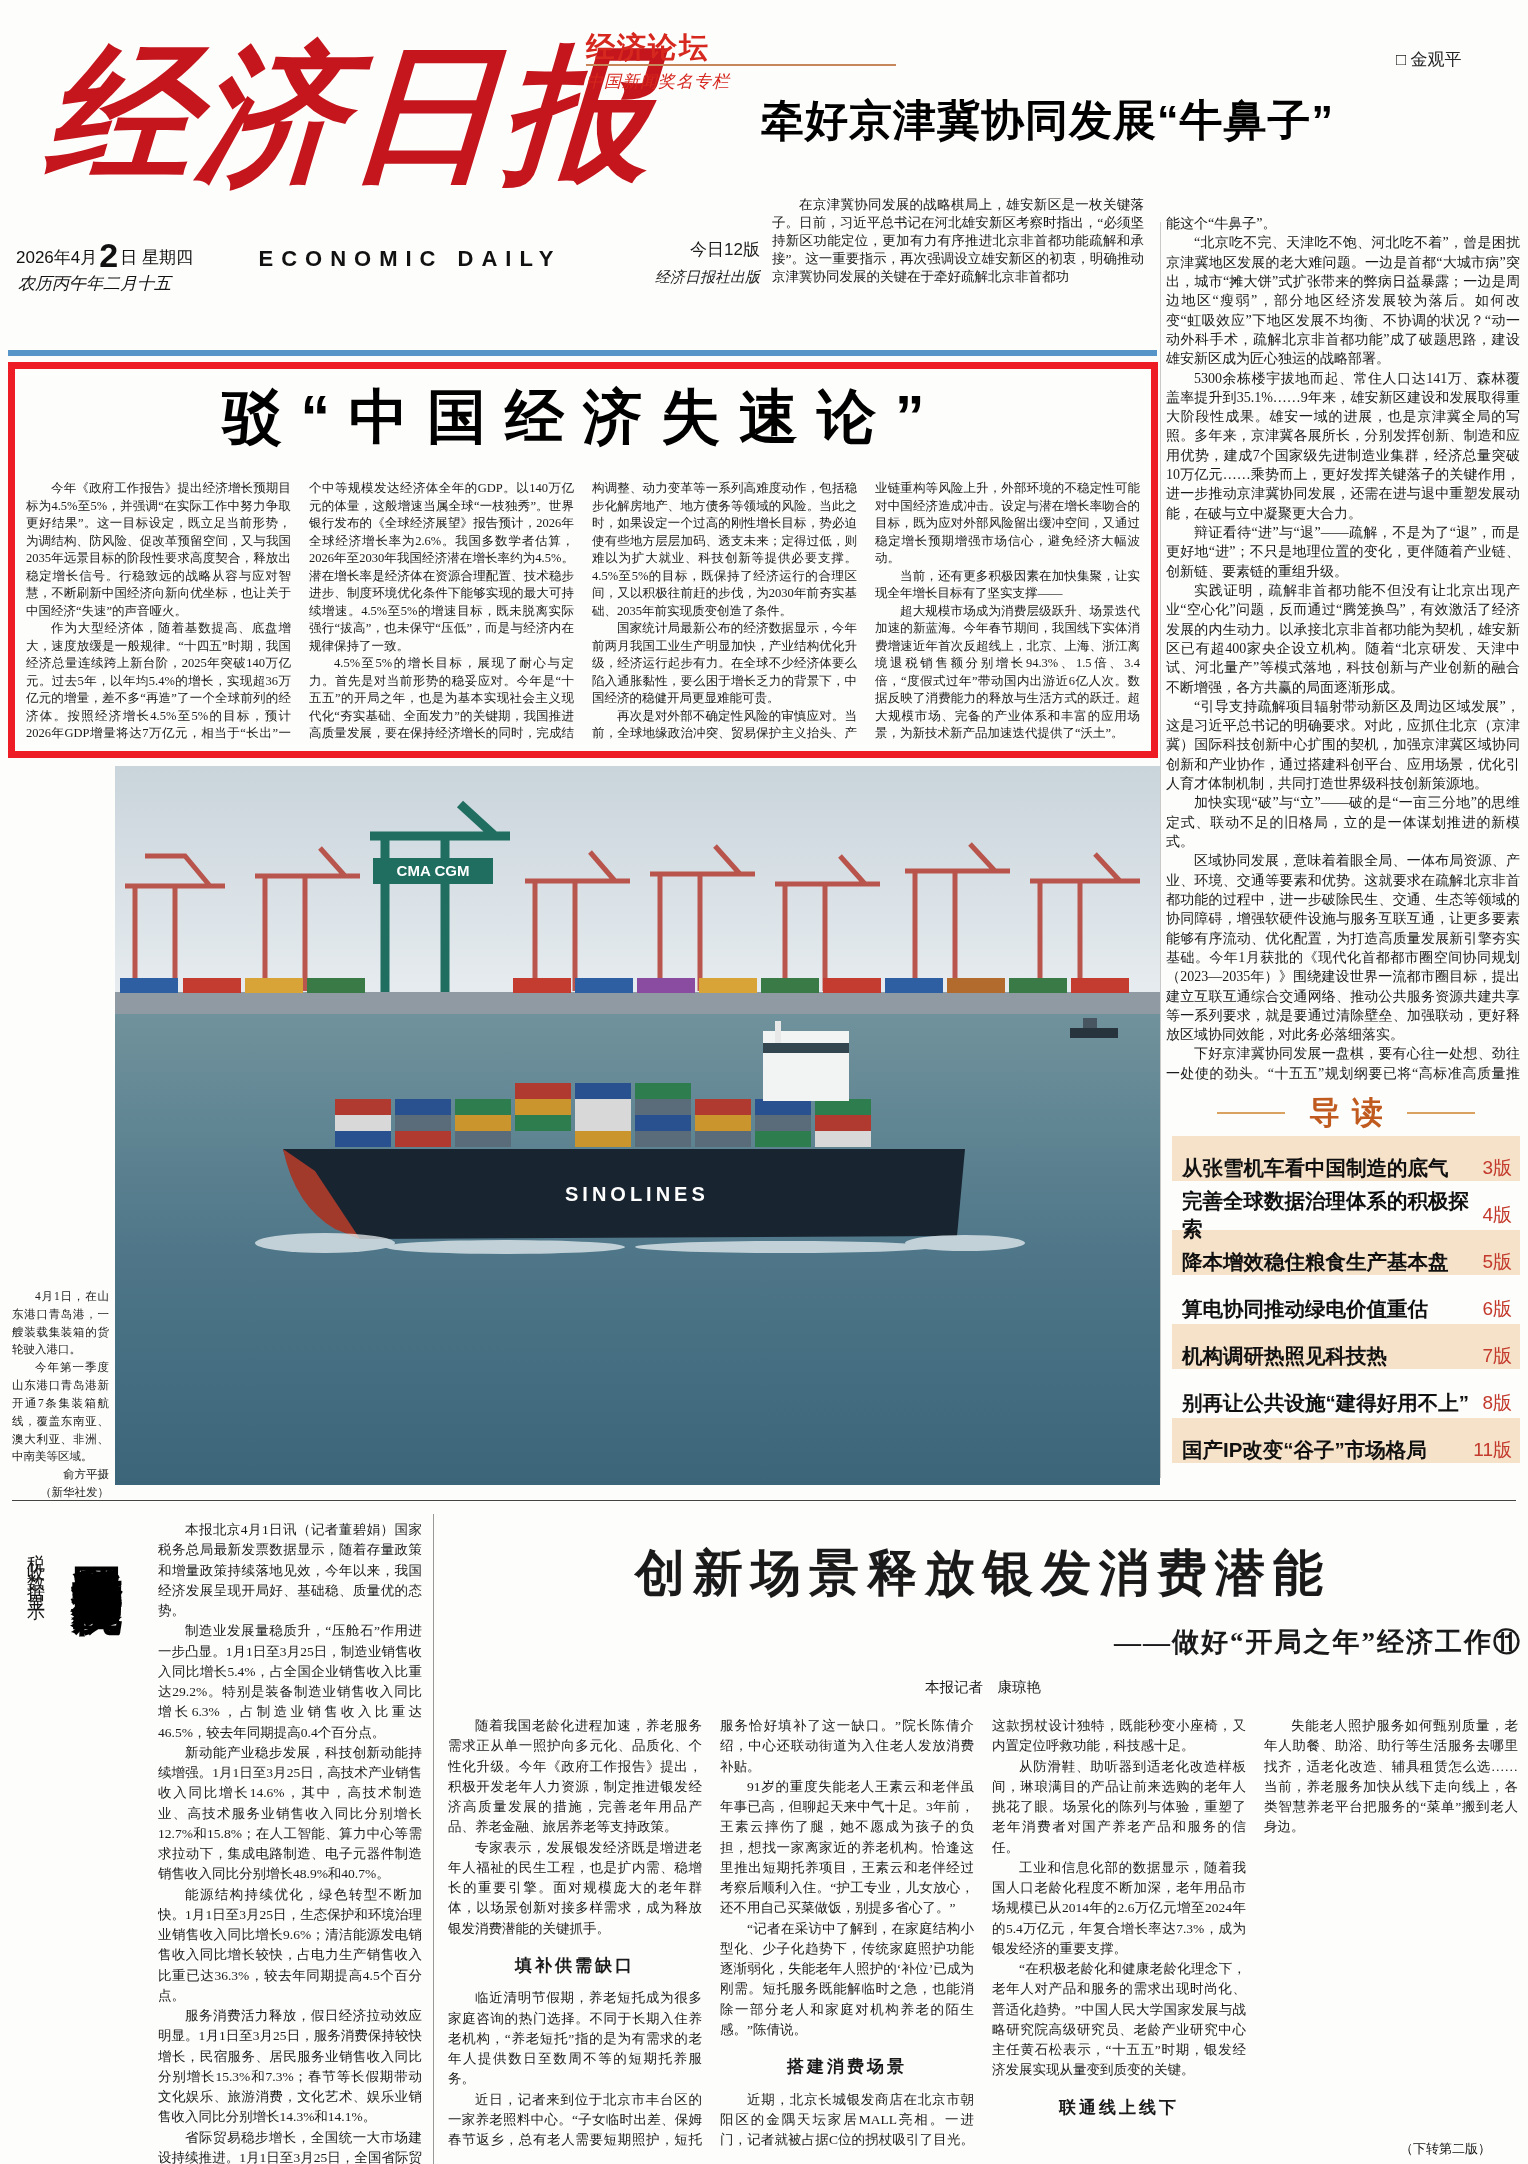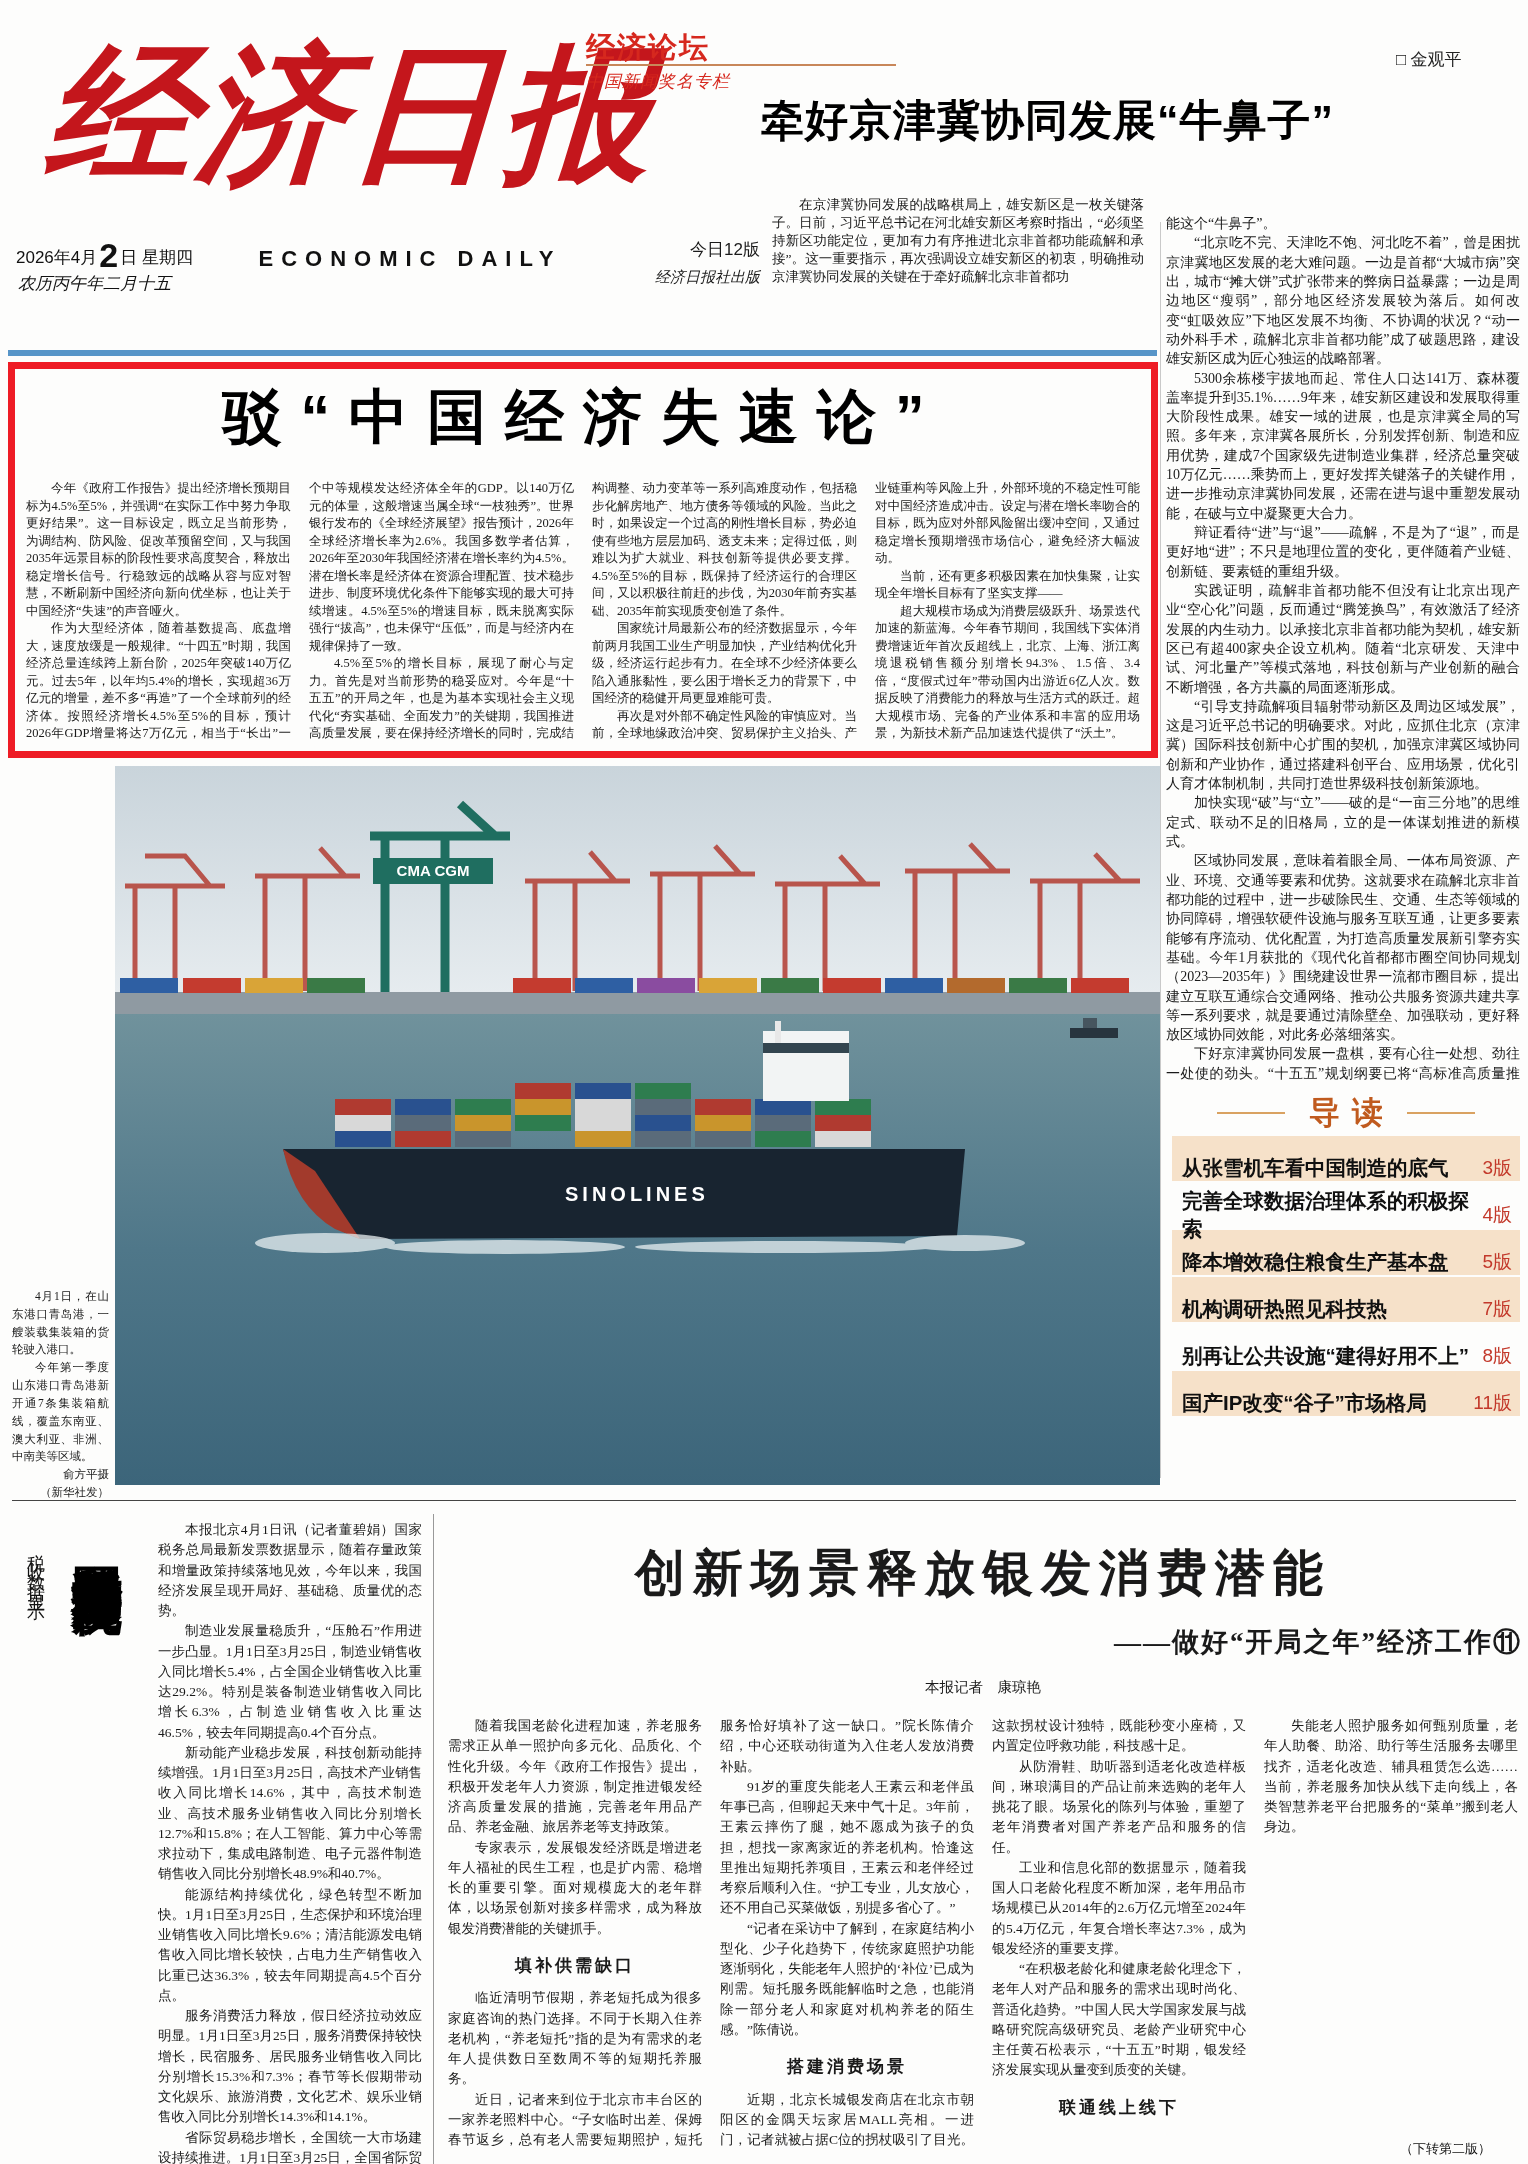--- a/index.html
+++ b/index.html
@@ -283,20 +283,24 @@
       <span class="t">从张雪机车看中国制造的底气</span>
       <span class="pg">3版</span>
     </div>
     <div class="daodu-item">
       <span class="t">完善全球数据治理体系的积极探索</span>
       <span class="pg">4版</span>
     </div>
     <div class="daodu-item shade">
       <span class="t">降本增效稳住粮食生产基本盘</span>
       <span class="pg">5版</span>
+    </div>
+    <div class="daodu-item">
+      <span class="t">算电协同推动绿电价值重估</span>
+      <span class="pg">6版</span>
     </div>
     <div class="daodu-item shade">
       <span class="t">机构调研热照见科技热</span>
       <span class="pg">7版</span>
     </div>
     <div class="daodu-item">
       <span class="t">别再让公共设施“建得好用不上”</span>
       <span class="pg">8版</span>
     </div>
     <div class="daodu-item shade">

